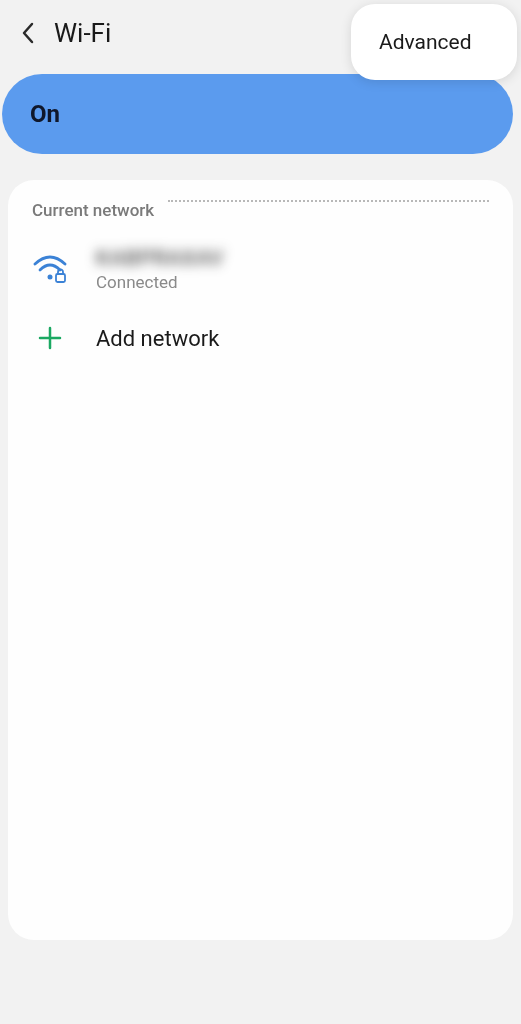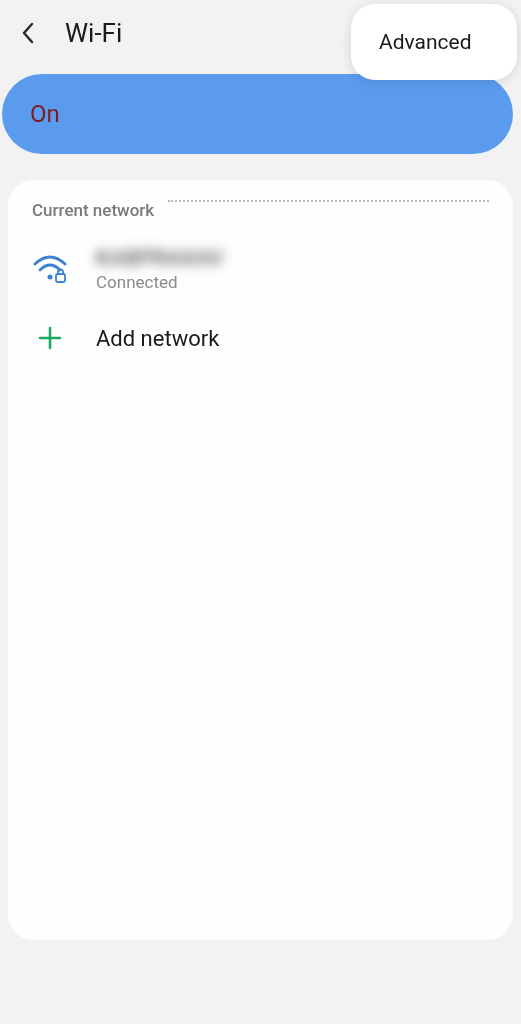--- a/index.html
+++ b/index.html
@@ -8,21 +8,21 @@
       height: 1024px;
       background: #f2f2f2;
       font-family: -apple-system, BlinkMacSystemFont, 'Segoe UI', Roboto, sans-serif;
       position: relative;
       overflow: hidden;
     }
     .header {
       display: flex;
       align-items: center;
       padding: 18px 20px;
-      gap: 31px;
+      gap: 20px;
     }
     .back-chevron {
       width: 14px;
       height: 24px;
       display: flex;
       align-items: center;
       justify-content: center;
     }
     .header-title {
       font-size: 26px;
@@ -32,23 +32,23 @@
     .toggle-pill {
       margin: 8px 8px 0 2px;
       background: #5b9bee;
       border-radius: 40px;
       padding: 26px 28px;
       display: flex;
       align-items: center;
       justify-content: space-between;
     }
     .toggle-label {
-      color: #7f1d1d;
+      color: #0f172a;
       font-size: 24px;
-      font-weight: 400;
+      font-weight: 700;
     }
     .card {
       margin: 26px 8px 0 8px;
       background: #fefefe;
       border-radius: 26px;
       padding: 20px 0 40px 0;
       min-height: 760px;
     }
     .section-header {
       display: flex;

